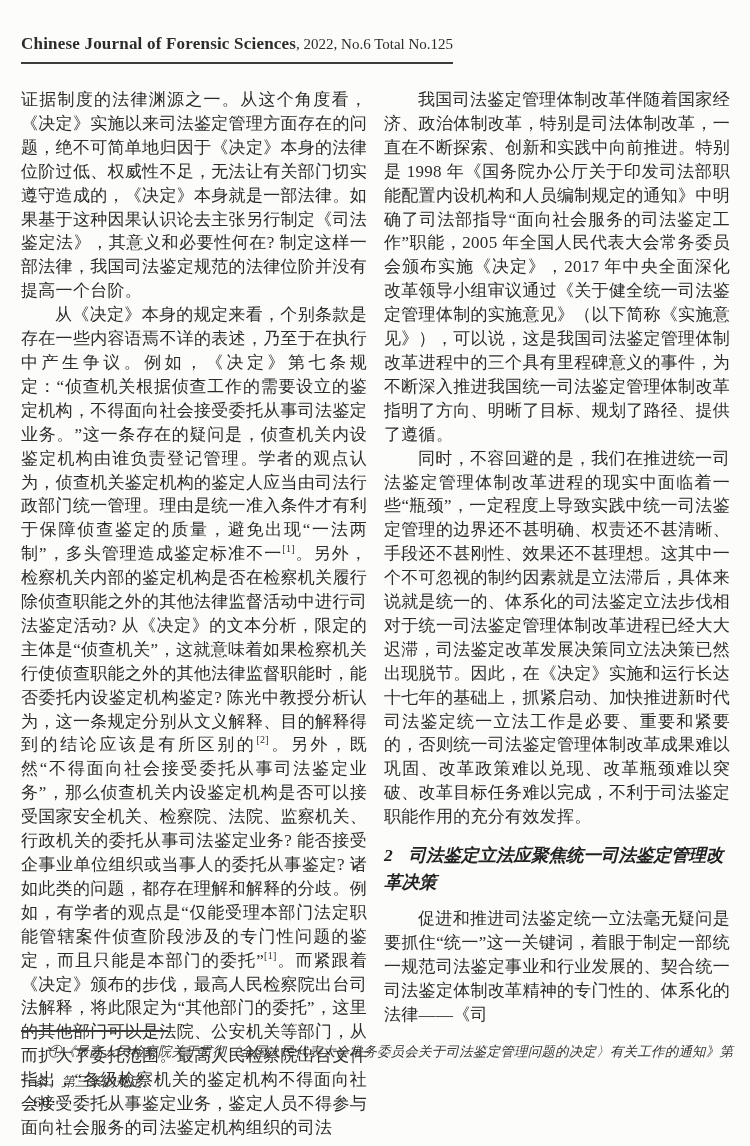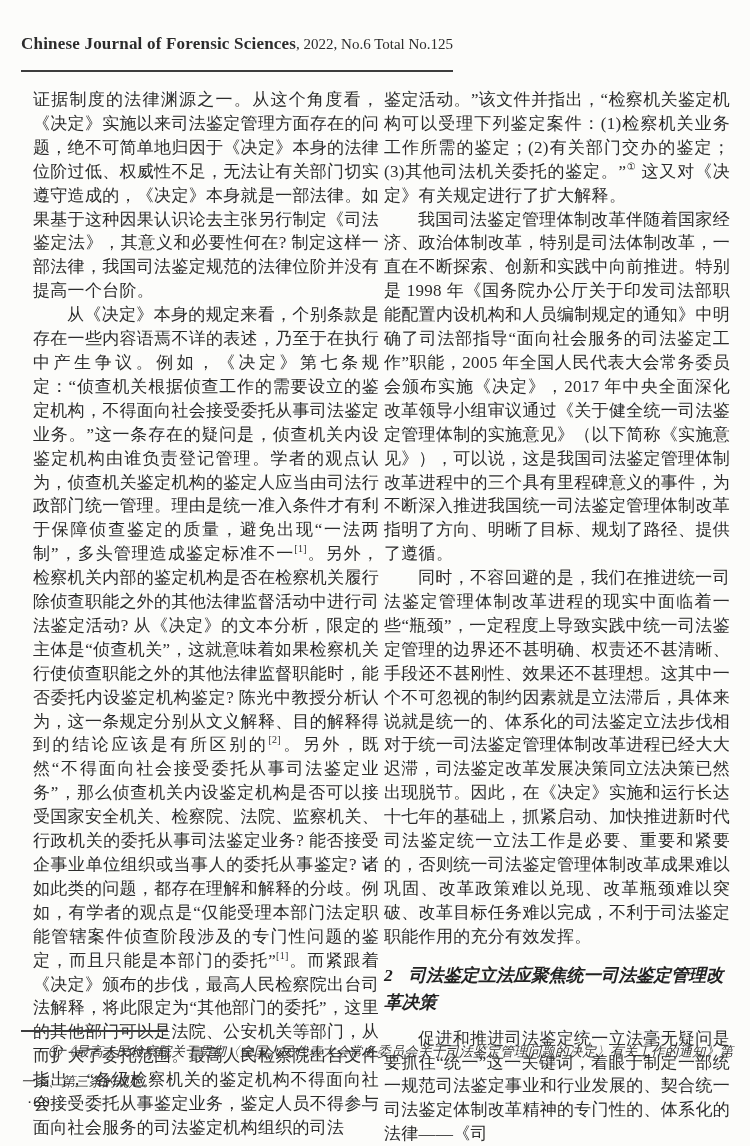--- a/index.html
+++ b/index.html
@@ -8,29 +8,29 @@
     width:750px; height:1146px;
     background:#fcfcfa;
     font-family:"Liberation Serif","DejaVu Serif",serif;
     color:#2c2c2c;
     overflow:hidden;
   }
   .page-header {
     position:absolute; left:21px; top:34px;
     display:inline-block;
     border-bottom:2px solid #3d3d3d;
-    padding-bottom:16px;
+    padding-bottom:8px;
     white-space:nowrap;
   }
   .journal-name { font-weight:bold; font-size:17px; letter-spacing:0.2px; }
   .issue-info { font-size:15px; }
   .col {
     position:absolute; top:88px; width:346px;
   }
-  .col-left  { left:33px; }
+  .col-left  { left:21px; }
   .col-right { left:384px; }
   .col p {
     margin:0;
     font-size:17px;
     line-height:23.9px;
     text-align:justify;
     text-justify:inter-ideograph;
     text-indent:2em;
     letter-spacing:0.3px;
   }
@@ -80,21 +80,20 @@
   <div class="page-header">
     <span class="journal-name">Chinese Journal of Forensic Sciences</span><span class="issue-info">, 2022, No.6  Total No.125</span>
   </div>
 
   <div class="col col-left">
     <p class="continuation">证据制度的法律渊源之一。从这个角度看，《决定》实施以来司法鉴定管理方面存在的问题，绝不可简单地归因于《决定》本身的法律位阶过低、权威性不足，无法让有关部门切实遵守造成的，《决定》本身就是一部法律。如果基于这种因果认识论去主张另行制定《司法鉴定法》，其意义和必要性何在? 制定这样一部法律，我国司法鉴定规范的法律位阶并没有提高一个台阶。</p>
     <p><span>从《决定》本身的规定来看，个别条款是存在一些内容语焉不详的表述，乃至于在执行中产生争议。例如，《决定》第七条规定：“侦查机关根据侦查工作的需要设立的鉴定机构，不得面向社会接受委托从事司法鉴定业务。”这一条存在的疑问是，侦查机关内设鉴定机构由谁负责登记管理。学者的观点认为，侦查机关鉴定机构的鉴定人应当由司法行政部门统一管理。理由是统一准入条件才有利于保障侦查鉴定的质量，避免出现“一法两制”，多头管理造成鉴定标准不一</span><sup class="cite">[1]</sup><span>。另外，检察机关内部的鉴定机构是否在检察机关履行除侦查职能之外的其他法律监督活动中进行司法鉴定活动? 从《决定》的文本分析，限定的主体是“侦查机关”，这就意味着如果检察机关行使侦查职能之外的其他法律监督职能时，能否委托内设鉴定机构鉴定? 陈光中教授分析认为，这一条规定分别从文义解释、目的解释得到的结论应该是有所区别的</span><sup class="cite">[2]</sup><span>。另外，既然“不得面向社会接受委托从事司法鉴定业务”，那么侦查机关内设鉴定机构是否可以接受国家安全机关、检察院、法院、监察机关、行政机关的委托从事司法鉴定业务? 能否接受企事业单位组织或当事人的委托从事鉴定? 诸如此类的问题，都存在理解和解释的分歧。例如，有学者的观点是“仅能受理本部门法定职能管辖案件侦查阶段涉及的专门性问题的鉴定，而且只能是本部门的委托”</span><sup class="cite">[1]</sup><span>。而紧跟着《决定》颁布的步伐，最高人民检察院出台司法解释，将此限定为“其他部门的委托”，这里的其他部门可以是法院、公安机关等部门，从而扩大了委托范围。最高人民检察院出台文件指出，“各级检察机关的鉴定机构不得面向社会接受委托从事鉴定业务，鉴定人员不得参与面向社会服务的司法鉴定机构组织的司法</span></p>
   </div>
 
   <div class="col col-right">
-    <p class="continuation"><span>鉴定活动。”该文件并指出，“检察机关鉴定机构可以受理下列鉴定案件：(1)检察机关业务工作所需的鉴定；(2)有关部门交办的鉴定；(3)其他司法机关委托的鉴定。”</span><sup class="cite">①</sup><span> 这又对《决定》有关规定进行了扩大解释。</span></p>
     <p>我国司法鉴定管理体制改革伴随着国家经济、政治体制改革，特别是司法体制改革，一直在不断探索、创新和实践中向前推进。特别是 1998 年《国务院办公厅关于印发司法部职能配置内设机构和人员编制规定的通知》中明确了司法部指导“面向社会服务的司法鉴定工作”职能，2005 年全国人民代表大会常务委员会颁布实施《决定》，2017 年中央全面深化改革领导小组审议通过《关于健全统一司法鉴定管理体制的实施意见》（以下简称《实施意见》），可以说，这是我国司法鉴定管理体制改革进程中的三个具有里程碑意义的事件，为不断深入推进我国统一司法鉴定管理体制改革指明了方向、明晰了目标、规划了路径、提供了遵循。</p>
     <p>同时，不容回避的是，我们在推进统一司法鉴定管理体制改革进程的现实中面临着一些“瓶颈”，一定程度上导致实践中统一司法鉴定管理的边界还不甚明确、权责还不甚清晰、手段还不甚刚性、效果还不甚理想。这其中一个不可忽视的制约因素就是立法滞后，具体来说就是统一的、体系化的司法鉴定立法步伐相对于统一司法鉴定管理体制改革进程已经大大迟滞，司法鉴定改革发展决策同立法决策已然出现脱节。因此，在《决定》实施和运行长达十七年的基础上，抓紧启动、加快推进新时代司法鉴定统一立法工作是必要、重要和紧要的，否则统一司法鉴定管理体制改革成果难以巩固、改革政策难以兑现、改革瓶颈难以突破、改革目标任务难以完成，不利于司法鉴定职能作用的充分有效发挥。</p>
     <h2 class="section-heading"><span class="heading-number">2</span><span>司法鉴定立法应聚焦统一司法鉴定管理改革决策</span></h2>
     <p>促进和推进司法鉴定统一立法毫无疑问是要抓住“统一”这一关键词，着眼于制定一部统一规范司法鉴定事业和行业发展的、契合统一司法鉴定体制改革精神的专门性的、体系化的法律——《司</p>
   </div>
 
   <div class="footnote-rule"></div>
 
   <div class="footnote">
     <span>①</span><span>《最高人民检察院关于贯彻〈全国人民代表大会常务委员会关于司法鉴定管理问题的决定〉有关工作的通知》第一条、第三条的规定。</span>

